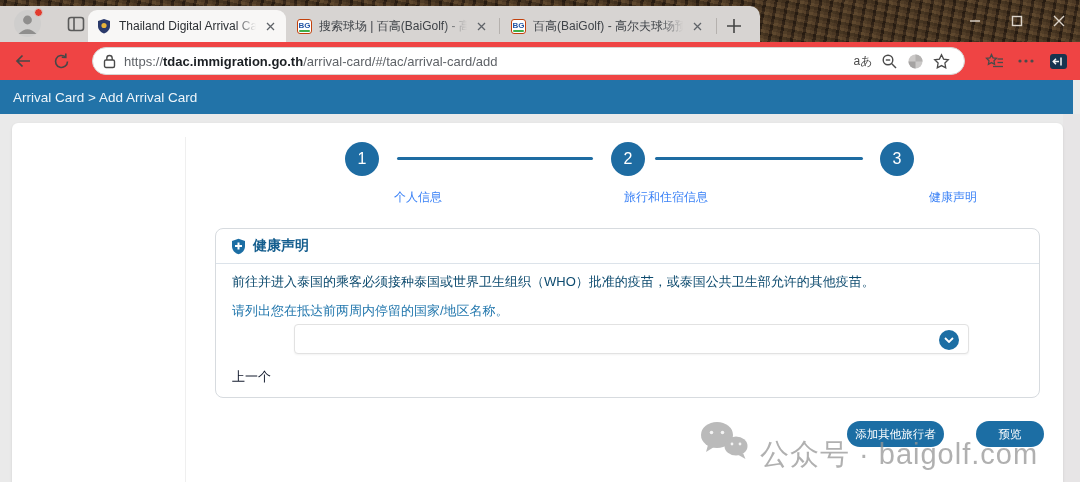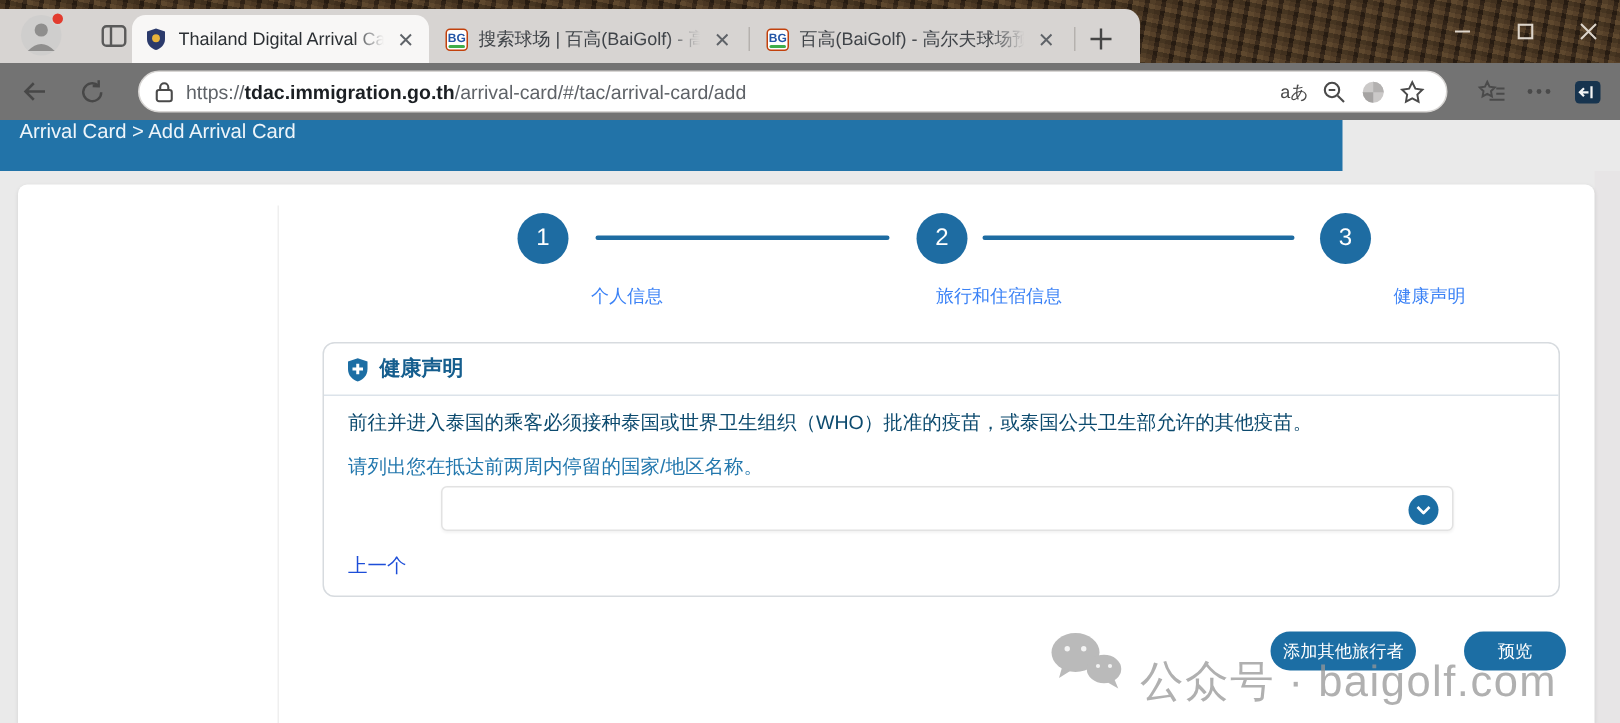--- a/index.html
+++ b/index.html
@@ -24,32 +24,32 @@
   .tab-sep { position:absolute; top:12px; width:1px; height:16px; background:#b5b1ae; }
   .favicon { width:16px; height:16px; margin-right:7px; flex:0 0 auto; }
   .bg-fav { width:15px; height:15px; background:#fff; border:1px solid #c2410c; border-radius:3px; font-size:8px; font-weight:bold; color:#2456a6; text-align:center; line-height:11px; position:relative; }
   .bg-fav::after { content:""; position:absolute; left:1px; right:1px; bottom:1px; height:2px; background:#3fae49; border-radius:1px; }
   .tab-close { width:16px; height:16px; margin-left:6px; flex:0 0 auto; display:flex; align-items:center; justify-content:center; }
   .newtab-btn { position:absolute; left:724px; top:10px; width:20px; height:20px; }
   .win-controls { position:absolute; right:0; top:0; height:42px; display:flex; align-items:center; }
   .win-btn { width:42px; height:42px; display:flex; align-items:center; justify-content:center; }
 
   
-  .toolbar { position:absolute; left:0; top:42px; width:1080px; height:38px; background:#737373; display:flex; align-items:center; }
+  .toolbar { position:absolute; left:0; top:42px; width:1080px; height:38px; background:#ef4444; display:flex; align-items:center; }
   .nav-btn { width:30px; height:30px; display:flex; align-items:center; justify-content:center; margin-left:8px; }
   .urlbar { position:absolute; left:92px; top:5px; width:873px; height:28px; background:#ffffff; border:1px solid #d7d5d3; border-radius:14px; display:flex; align-items:center; padding:0 10px; }
   .url-text { font-size:13px; color:#5f6368; margin-left:8px; flex:1; white-space:nowrap; overflow:hidden; }
   .url-text .domain { color:#1b1f23; font-weight:bold; }
   .url-icon { width:26px; height:26px; display:flex; align-items:center; justify-content:center; flex:0 0 auto; }
   .translate-label { font-size:12px; color:#4a4a4a; }
   .toolbar-right { position:absolute; right:6px; top:4px; display:flex; align-items:center; }
   .tb-btn { width:32px; height:30px; display:flex; align-items:center; justify-content:center; }
 
   
-  .breadcrumb-bar { position:absolute; left:0; top:80px; width:895px; height:34px; background:#2273a8; display:flex; align-items:flex-start; }
+  .breadcrumb-bar { position:absolute; left:0; top:80px; width:1073px; height:34px; background:#2273a8; display:flex; align-items:center; }
   .breadcrumb-bar span { color:#eef5fa; font-size:13.5px; margin-left:13px; }
 
   
   .page { position:absolute; left:0; top:114px; width:1080px; height:368px; background:#eaeaea; }
   .scroll-strip { position:absolute; right:0; top:0; width:17px; height:368px; background:#e7e5e6; }
   .main-panel { position:absolute; left:12px; top:9px; width:1051px; height:359px; background:#ffffff; border-radius:6px 6px 0 0; box-shadow:0 1px 3px rgba(0,0,0,.10); }
   .inner-edge { position:absolute; left:173px; top:14px; bottom:0; width:1px; background:#efefef; }
 
   
   .step-circle { position:absolute; width:34px; height:34px; border-radius:50%; background:#1e6ca2; color:#fff; font-size:16px; display:flex; align-items:center; justify-content:center; top:19px; }
@@ -60,21 +60,21 @@
   .card { position:absolute; left:203px; top:105px; width:825px; height:170px; background:#fff; border:1px solid #d7dbdf; border-radius:8px; }
   .card-header { position:absolute; left:0; top:0; right:0; height:35px; border-bottom:1px solid #dce3ea; display:flex; align-items:center; padding-left:15px; }
   .card-title { font-size:14px; font-weight:bold; color:#155e8e; margin-left:7px; }
   .card-desc { position:absolute; left:16px; top:44px; right:14px; font-size:13px; color:#0c4a6e; }
   .card-question { position:absolute; left:16px; top:73px; right:14px; font-size:13px; color:#2277ad; }
   .select-box { position:absolute; left:78px; top:95px; width:675px; height:30px; background:#fff; border:1px solid #e2e2e2; border-radius:4px; box-shadow:0 1px 2px rgba(0,0,0,.05); }
   .tag-pill { position:absolute; left:8px; top:4px; height:22px; background:#e8e8e8; border-radius:11px; display:flex; align-items:center; padding:0 6px 0 10px; }
   .tag-pill span { font-size:11.5px; color:#3f454b; white-space:nowrap; }
   .tag-remove { width:14px; height:14px; margin-left:7px; }
   .select-chevron { position:absolute; right:9px; top:5px; width:20px; height:20px; border-radius:50%; background:#1c6ea4; display:flex; align-items:center; justify-content:center; }
-  .prev-link { position:absolute; left:16px; bottom:11px; font-size:13px; color:#1d4ed8;margin-top:42px; }
+  .prev-link { position:absolute; left:16px; bottom:11px; font-size:13px; color:#0f172a;margin-top:42px; }
 
   
   .btn-outline { position:absolute; left:203px; top:300px; width:84px; height:27px; border:1px solid #ccd4da; border-radius:14px; background:#fff; color:#2277ad; font-size:11.5px; display:flex; align-items:center; justify-content:center; }
   .btn-solid { position:absolute; top:298px; height:26px; border-radius:13px; background:#1c6ea4; color:#fff; font-size:11.5px; display:flex; align-items:center; justify-content:center; }
   .btn-add { left:835px; width:97px; }
   .btn-preview { left:964px; width:68px; }
 
   
   .watermark { position:absolute; left:698px; top:302px; width:385px; height:50px; display:flex; align-items:center; opacity:.75; z-index:30; pointer-events:none; }
   .watermark .wm-text { font-size:29px; color:#969696; letter-spacing:1px; margin-left:10px; white-space:nowrap;margin-top:28px; }

